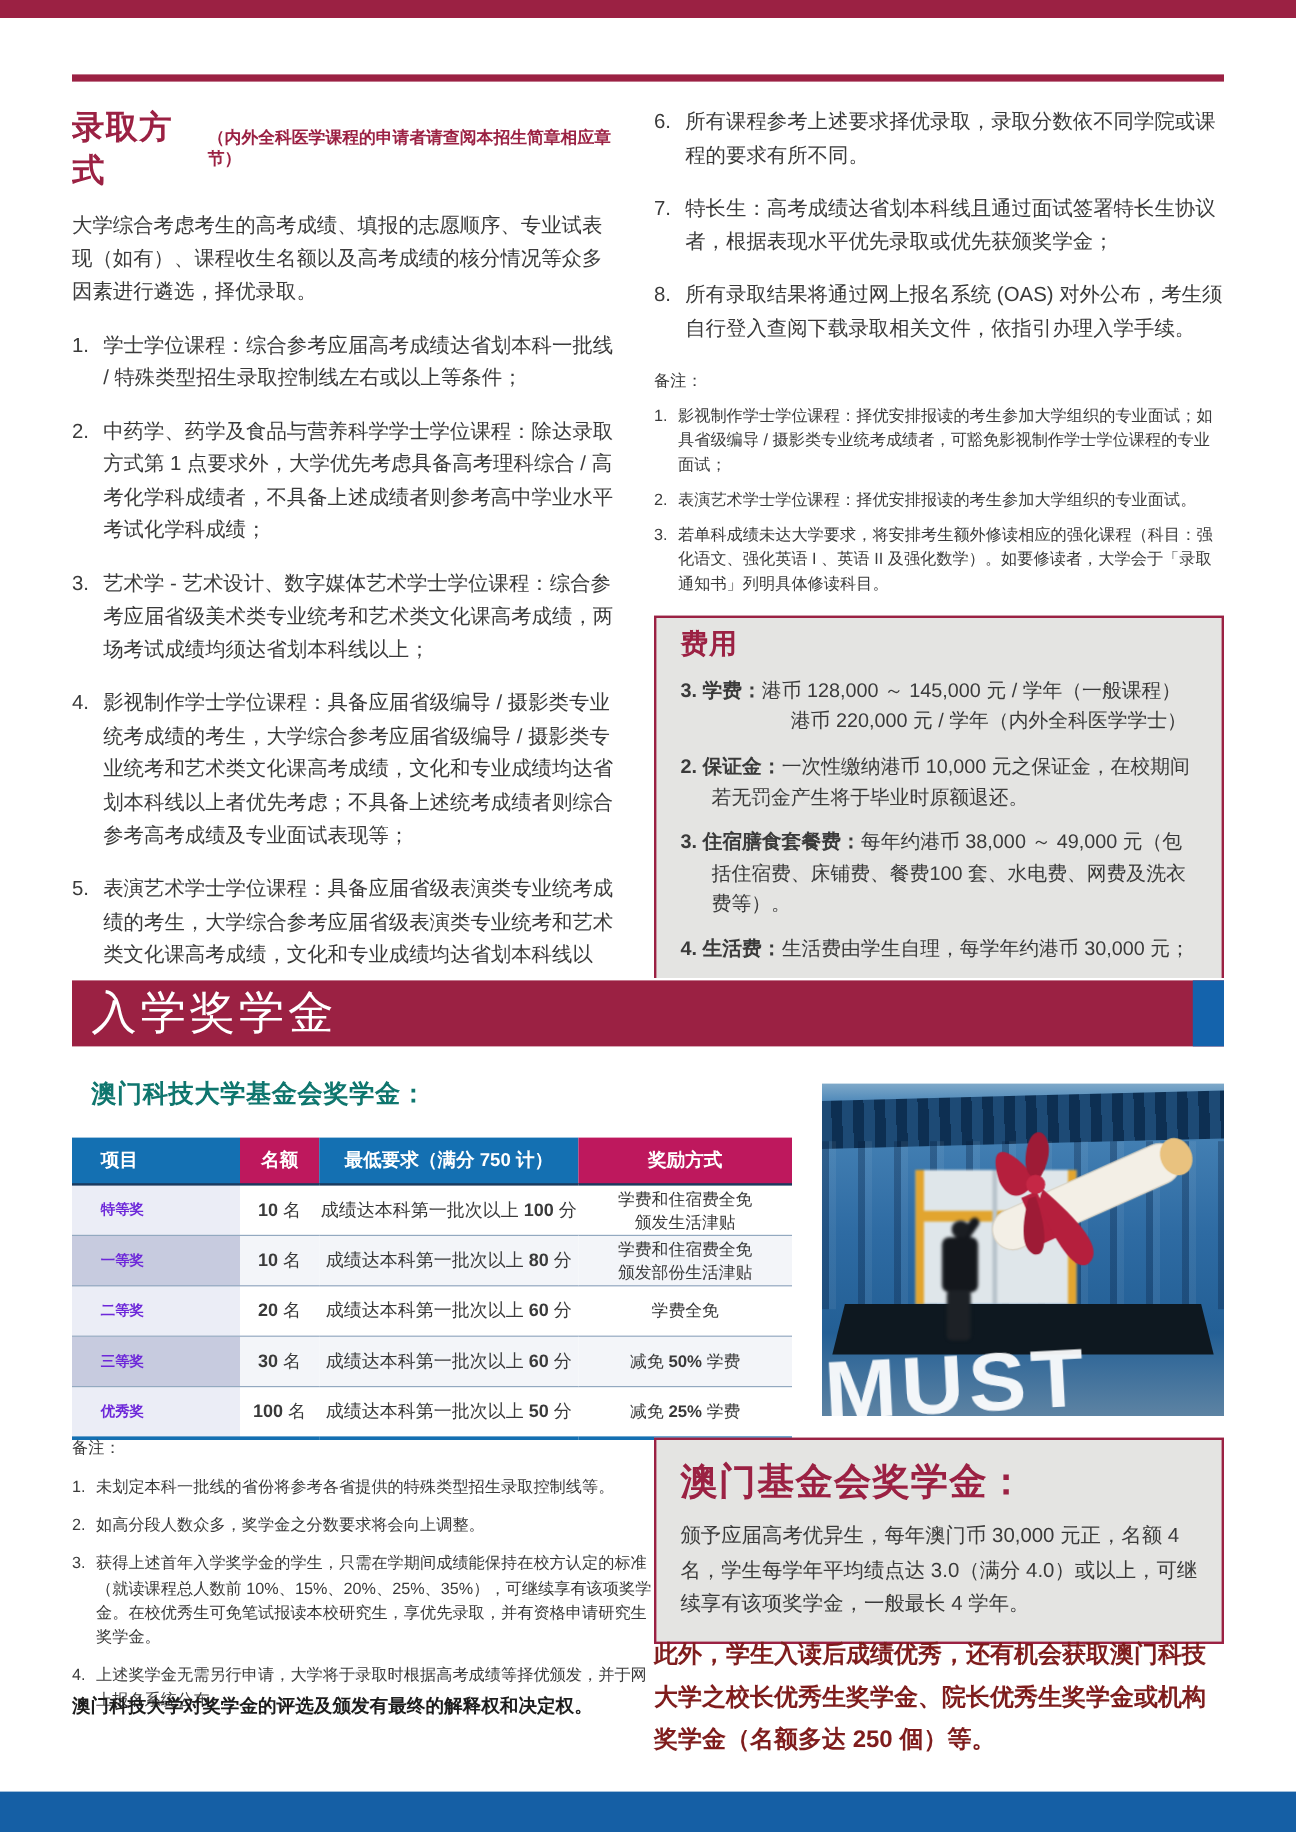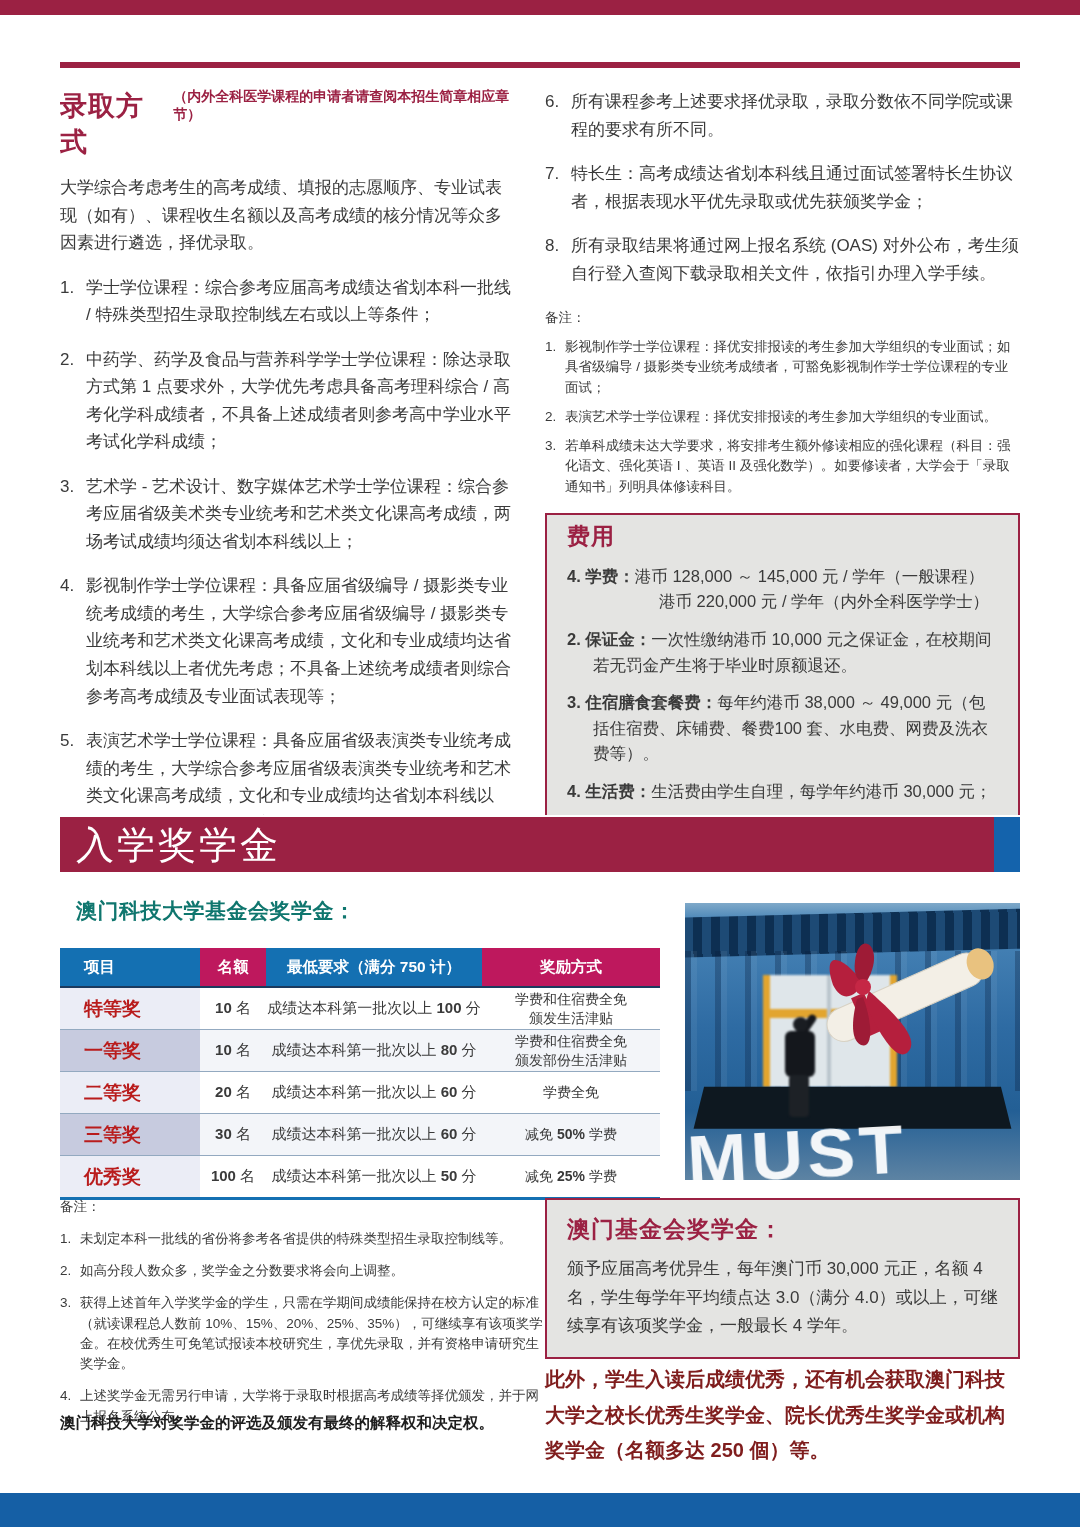--- a/index.html
+++ b/index.html
@@ -9,21 +9,21 @@
   
   .topbar{position:absolute;top:0;left:0;width:1080px;height:15px;background:#9B2143;}
   .toprule{position:absolute;top:62px;left:60px;width:960px;height:6px;background:#9B2143;}
   .bottombar{position:absolute;top:1493px;left:0;width:1080px;height:34px;background:#155FA5;}
 
   
   .columns{position:absolute;top:88px;left:60px;width:960px;height:727px;display:flex;overflow:hidden;}
   .col-left{width:455px;margin-right:30px;flex:none;}
   .col-right{width:475px;flex:none;}
 
-  .h1row{display:flex;align-items:flex-start;}
+  .h1row{display:flex;align-items:center;}
   .h1{font-size:27px;font-weight:bold;color:#9B2143;letter-spacing:1px;}
   .h1note{font-size:14px;font-weight:bold;color:#9B2143;margin-left:8px;}
   .intro{margin-top:14px;font-size:17px;line-height:1.62;}
 
   .num-item{position:relative;padding-left:26px;margin-top:17px;font-size:17px;line-height:1.62;}
   .num-item > .num{position:absolute;left:0;top:0;}
 
   .small-notes{margin-top:22px;}
   .sn-title{font-size:13.5px;line-height:1.4;}
   .sn-item{position:relative;padding-left:20px;margin-top:9px;font-size:13.5px;line-height:1.5;}
@@ -43,21 +43,21 @@
 
   .h2{position:absolute;top:897px;left:76px;font-size:21px;font-weight:bold;color:#0f766e;letter-spacing:0.5px;}
 
   
   .table-wrap{position:absolute;top:948px;left:60px;width:600px;}
   table.sch{border-collapse:collapse;width:600px;table-layout:fixed;border-bottom:3px solid #1470B2;}
   table.sch th{height:36px;color:#fff;font-size:15.5px;font-weight:bold;border-bottom:2px solid #1B3A5E;}
   th.hdr-a{background:#1470B2;}
   th.hdr-b{background:#be185d;}
   table.sch td{height:39px;vertical-align:middle;}
-  td.c-name{font-size:19px;font-weight:bold;color:#b91c1c;}
+  td.c-name{font-size:12px;font-weight:bold;color:#6d28d9;}
   td.c-quota,td.c-req{font-size:15px;text-align:center;color:#3a3a3a;}
   td.c-reward{font-size:14px;text-align:center;line-height:1.3;color:#3a3a3a;}
   .al{text-align:left;padding-left:24px;}
   tr.r-odd td{background:#FFFFFF;}
   tr.r-even td{background:#F3F5F9;}
   tr.r-odd td.c-name{background:#EBEDF6;}
   tr.r-even td.c-name{background:#C7CBDF;}
   tr.sep td{border-top:1px solid #93A9C0;}
   .b{font-weight:bold;}
 
@@ -77,21 +77,21 @@
   .p-legs{position:absolute;top:64px;left:12px;width:20px;height:42px;background:#1d2126;border-radius:4px;}
   .scroll-svg{position:absolute;top:18px;left:118px;}
 
   
   .notes-left{position:absolute;top:1198px;left:60px;width:486px;}
   .notes-left .sn-item{margin-top:12px;}
   .final-line{position:absolute;top:1412px;left:60px;width:500px;font-size:15.5px;font-weight:bold;color:#1d1d1d;line-height:1.4;}
 
   
   .grey-box{position:absolute;top:1198px;left:545px;width:475px;background:#E4E4E2;border:2px solid #9B2143;padding:14px 20px 16px 20px;box-sizing:border-box;}
-  .gb-title{font-size:23px;font-weight:bold;color:#9B2143;letter-spacing:1px;}
+  .gb-title{font-size:31px;font-weight:bold;color:#9B2143;letter-spacing:1px;}
   .gb-body{margin-top:10px;font-size:17px;line-height:1.68;color:#3a3a3a;}
   .bold-para{position:absolute;top:1362px;left:545px;width:478px;font-size:20px;font-weight:bold;color:#7f1d1d;line-height:1.78;}
 </style>
 </head>
 <body>
 
 <div class="page">
   <div class="topbar"></div>
   <div class="toprule"></div>
 
@@ -120,21 +120,21 @@
         <div class="sn-title">备注：</div>
         <div id="adm-notes">
             <div class="sn-item"><span class="num">1.</span><span class="txt">影视制作学士学位课程：择优安排报读的考生参加大学组织的专业面试；如具省级编导 / 摄影类专业统考成绩者，可豁免影视制作学士学位课程的专业面试；</span></div>
             <div class="sn-item"><span class="num">2.</span><span class="txt">表演艺术学士学位课程：择优安排报读的考生参加大学组织的专业面试。</span></div>
             <div class="sn-item"><span class="num">3.</span><span class="txt">若单科成绩未达大学要求，将安排考生额外修读相应的强化课程（科目：强化语文、强化英语 I 、英语 II 及强化数学）。如要修读者，大学会于「录取通知书」列明具体修读科目。</span></div>
           </div>
       </div>
       <div class="fee-box">
         <div class="fee-title">费用</div>
         <div id="fee-items">
-            <div class="fee-item"><span class="fl">4. 学费：</span><span>港币 128,000 ～ 145,000 元 / 学年（一般课程）</span><span class="fee-line2">港币 220,000 元 / 学年（内外全科医学学士）</span></div>
+            <div class="fee-item"><span class="fl">3. 学费：</span><span>港币 128,000 ～ 145,000 元 / 学年（一般课程）</span><span class="fee-line2">港币 220,000 元 / 学年（内外全科医学学士）</span></div>
             <div class="fee-item"><span class="fl">2. 保证金：</span><span>一次性缴纳港币 10,000 元之保证金，在校期间若无罚金产生将于毕业时原额退还。</span></div>
             <div class="fee-item"><span class="fl">3. 住宿膳食套餐费：</span><span>每年约港币 38,000 ～ 49,000 元（包括住宿费、床铺费、餐费100 套、水电费、网费及洗衣费等）。</span></div>
             <div class="fee-item"><span class="fl">4. 生活费：</span><span>生活费由学生自理，每学年约港币 30,000 元；</span></div>
           </div>
 
       </div>
     </div>
   </div>
 
   <div class="banner">

